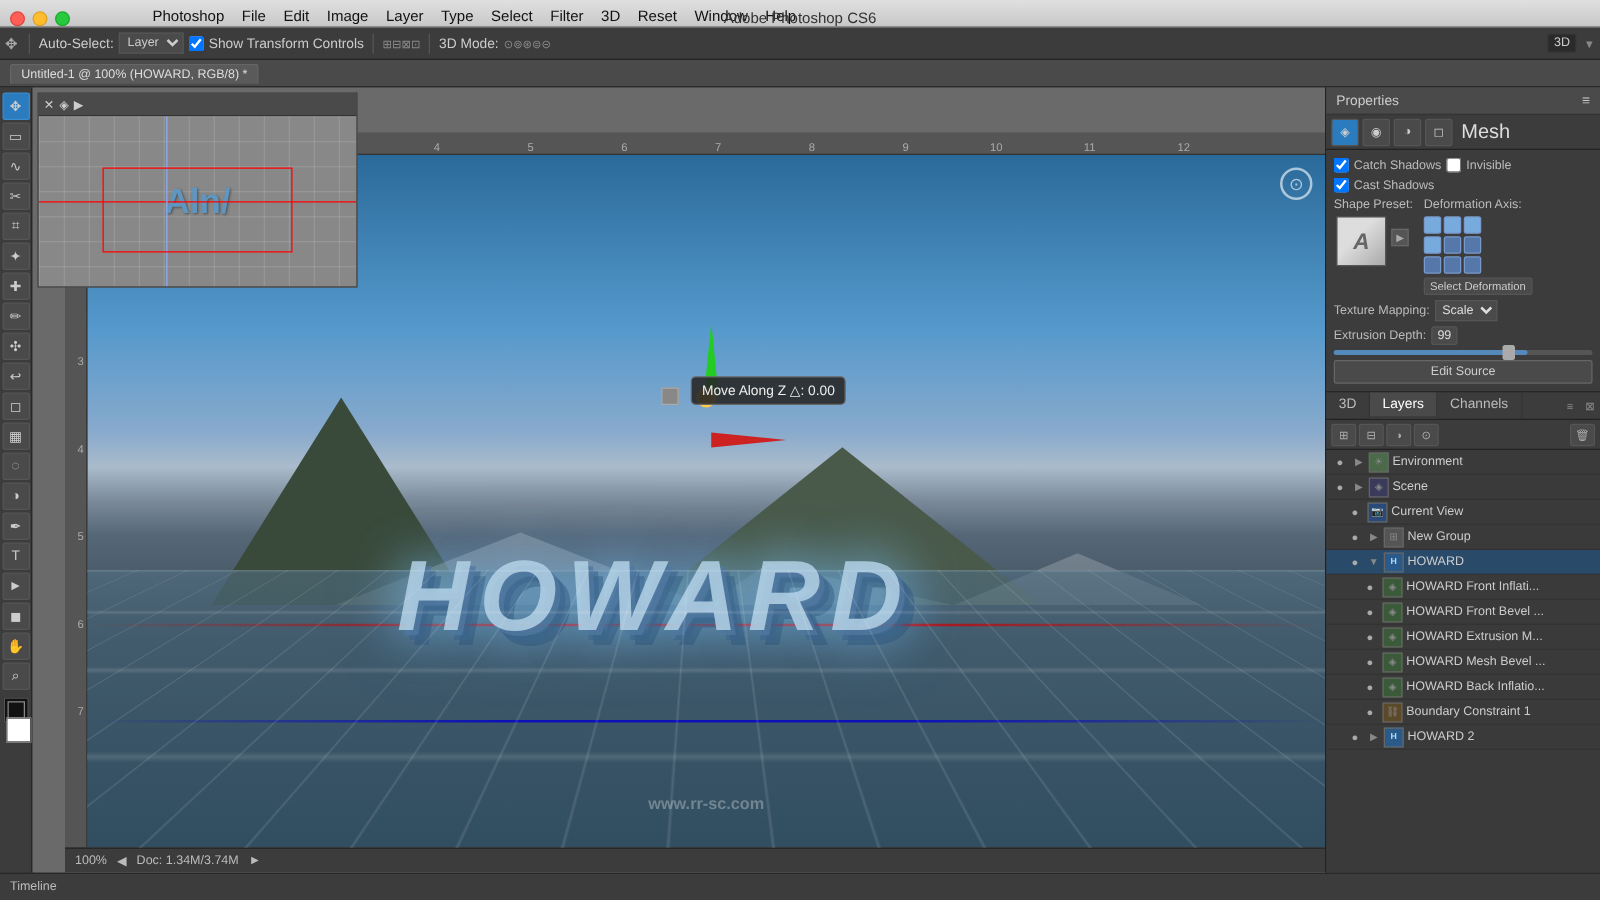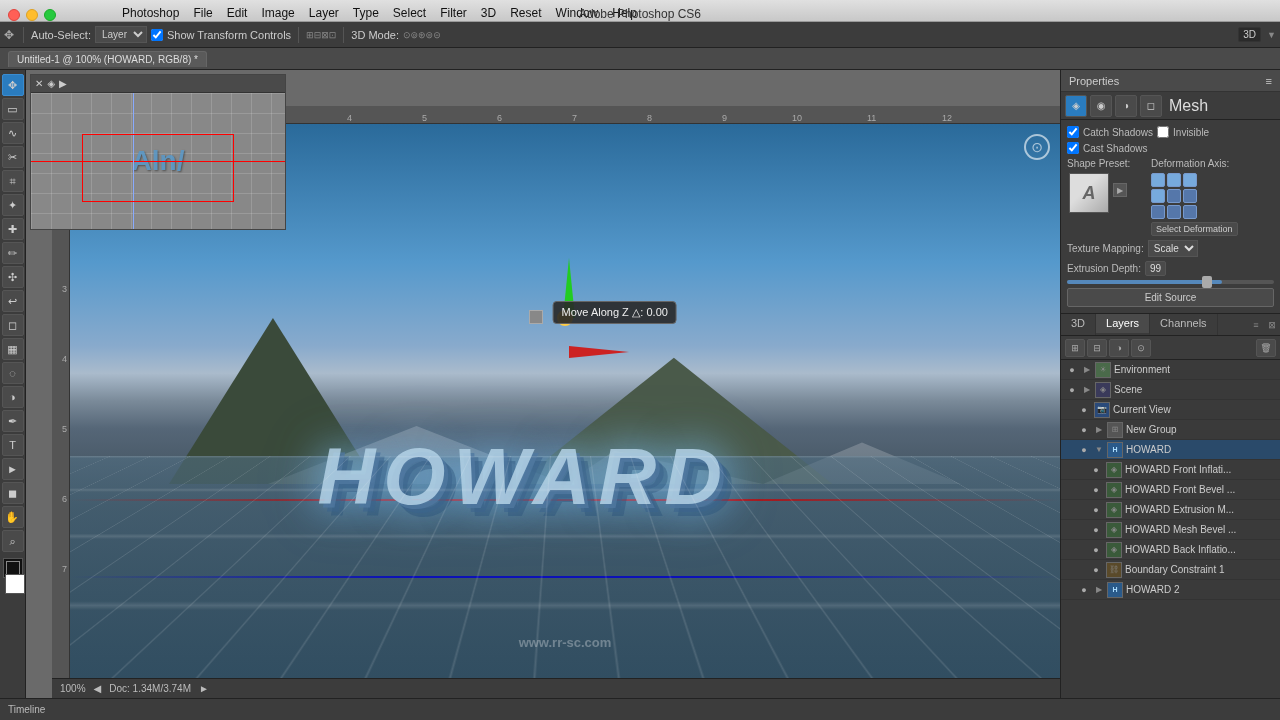--- a/index.html
+++ b/index.html
@@ -802,21 +802,21 @@
           <span class="prop-label">Catch Shadows</span>
           <input type="checkbox" class="prop-check" style="">
           <span class="prop-label">Invisible</span>
         </div>
         <div class="prop-row">
           <input type="checkbox" class="prop-check" checked="" style="">
           <span class="prop-label">Cast Shadows</span>
         </div>
 
         
-        <div style="display:flex; gap:20px; margin-bottom:4px;">
+        <div style="display:flex; gap:8px; margin-bottom:4px;">
           <div>
             <div class="prop-label">Shape Preset:</div>
             <div style="display:flex; gap:2px; margin-top:2px;">
               <div class="shape-thumb">
                 <div style="width:100%;height:100%;background:linear-gradient(135deg,#ddd 40%,#aaa);display:flex;align-items:center;justify-content:center;font-size:18px;font-weight:bold;color:#666;font-style:italic;">A</div>
               </div>
               <div style="width:18px;">
                 <div style="width:14px;height:14px;background:#555;border:1px solid #666;margin-top:12px;display:flex;align-items:center;justify-content:center;font-size:8px;color:#aaa;">▶</div>
               </div>
             </div>

